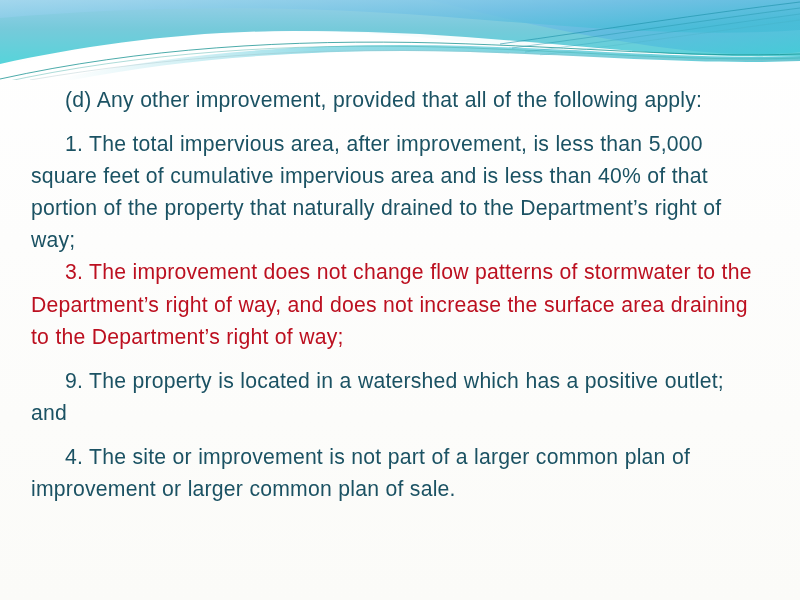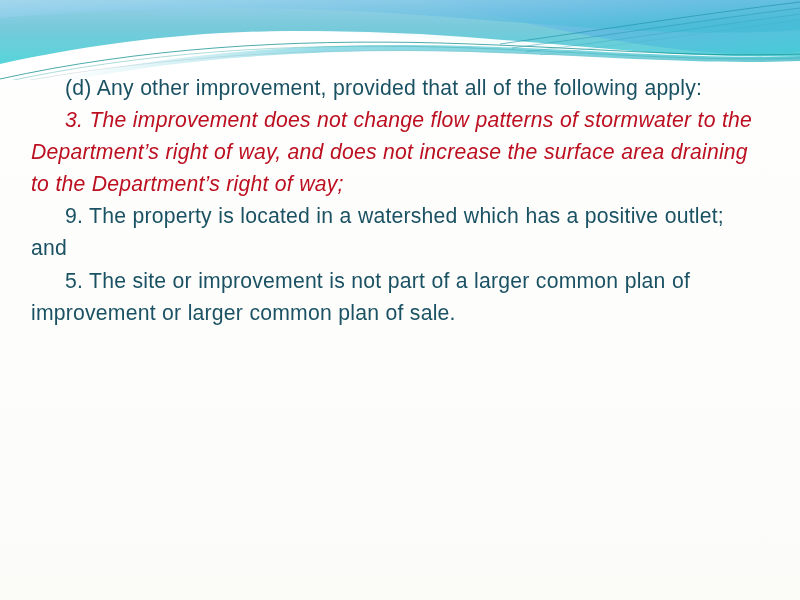--- a/index.html
+++ b/index.html
@@ -51,22 +51,22 @@
     word-spacing: 0.01em;
   }
 
   .para {
     margin: 0;
     padding: 0;
     text-indent: 34px;
     font-size: 21.2px;
     line-height: 32.1px;
   }
-  .para.teal  { color: #1b5263; }
-  .para.red   { color: #bc1020; font-style: italic; }
+  .para.teal  { color: #1b5263; margin-top: 12px; }
+  .para.red   { color: #bc1020; }
 </style>
 </head>
 <body>
 
 <div id="slide">
 
   <div id="banner">
     <svg viewBox="0 0 800 80" preserveAspectRatio="none">
       <defs>
         <linearGradient id="gradLeft" x1="0" y1="0" x2="0" y2="1">
@@ -113,18 +113,19 @@
 
       <path d="M800,2 C700,14 600,30 500,44" fill="none" stroke="#1a8fa6" stroke-width="0.8" opacity="0.75"></path>
       <path d="M800,8 C705,20 610,35 512,48" fill="none" stroke="#2496ab" stroke-width="0.8" opacity="0.6"></path>
       <path d="M800,14 C710,26 620,40 525,52" fill="none" stroke="#2f9fb4" stroke-width="0.7" opacity="0.5"></path>
       <path d="M800,20 C715,31 630,44 540,55" fill="none" stroke="#45aabc" stroke-width="0.6" opacity="0.4"></path>
     </svg>
   </div>
 
   <div id="body-text">
     <p class="para teal">(d) Any other improvement, provided that all of the following apply:</p>
+    <p class="para teal">1. The total impervious area, after improvement, is less than 5,000 square feet of cumulative impervious area and is less than 40% of that portion of the property that naturally drained to the Department’s right of way;</p>
     <p class="para red">3. The improvement does not change flow patterns of stormwater to the Department’s right of way, and does not increase the surface area draining to the Department’s right of way;</p>
     <p class="para teal">9. The property is located in a watershed which has a positive outlet; and</p>
-    <p class="para teal">5. The site or improvement is not part of a larger common plan of improvement or larger common plan of sale.</p>
+    <p class="para teal">4. The site or improvement is not part of a larger common plan of improvement or larger common plan of sale.</p>
   </div>
 
 </div>
 
 </body></html>

